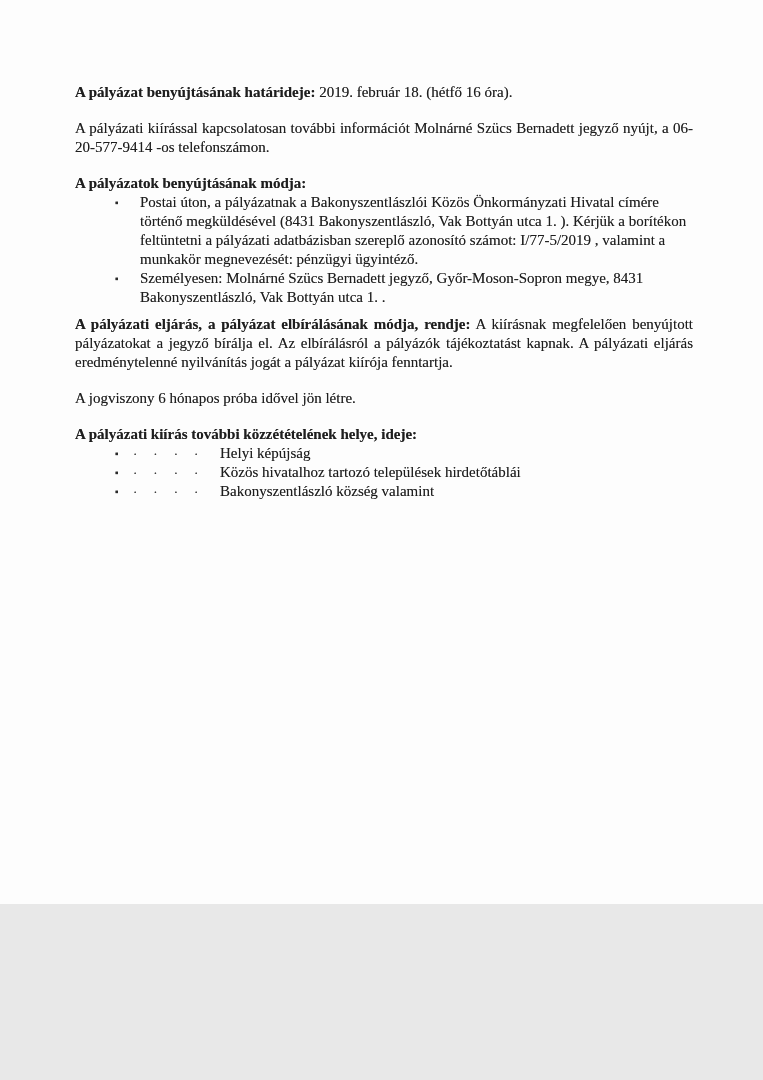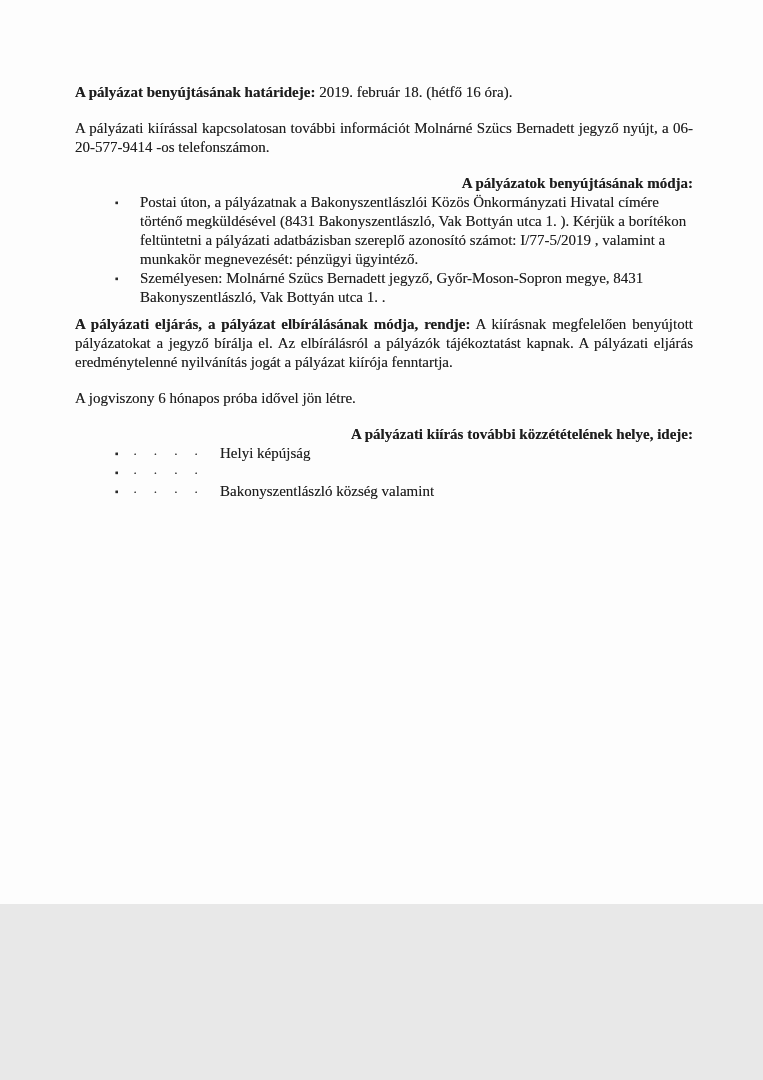--- a/index.html
+++ b/index.html
@@ -14,21 +14,21 @@
       font-family: "Liberation Serif", "DejaVu Serif", serif;
       font-size: 15px;
       line-height: 19px;
       color: #1e1e1e;
       text-shadow: 0 0 0.5px rgba(40,40,40,0.55);
       overflow: hidden;
     }
     p { margin: 0 0 17px 0; }
     .b { font-weight: bold; }
     .j { text-align: justify; }
-    .heading { margin-bottom: 0; text-align: right; }
+    .heading { margin-bottom: 0; }
 
     
     .blist { margin-bottom: 8px; }
     .bitem { display: flex; }
     .bmark {
       flex: none;
       width: 14px;
       margin-left: 40px;
       font-size: 10px;
       line-height: 19px;
@@ -87,20 +87,21 @@
 
   <div class="plist">
     <div class="pitem">
       <span class="bmark">▪</span>
       <span class="dots">····</span>
       <span class="ptext">Helyi képújság</span>
     </div>
     <div class="pitem">
       <span class="bmark">▪</span>
       <span class="dots">····</span>
+      <span class="ptext">Közös hivatalhoz tartozó települések hirdetőtáblái</span>
     </div>
     <div class="pitem">
       <span class="bmark">▪</span>
       <span class="dots">····</span>
       <span class="ptext">Bakonyszentlászló község valamint</span>
     </div>
   </div>
 
 </div>
 

